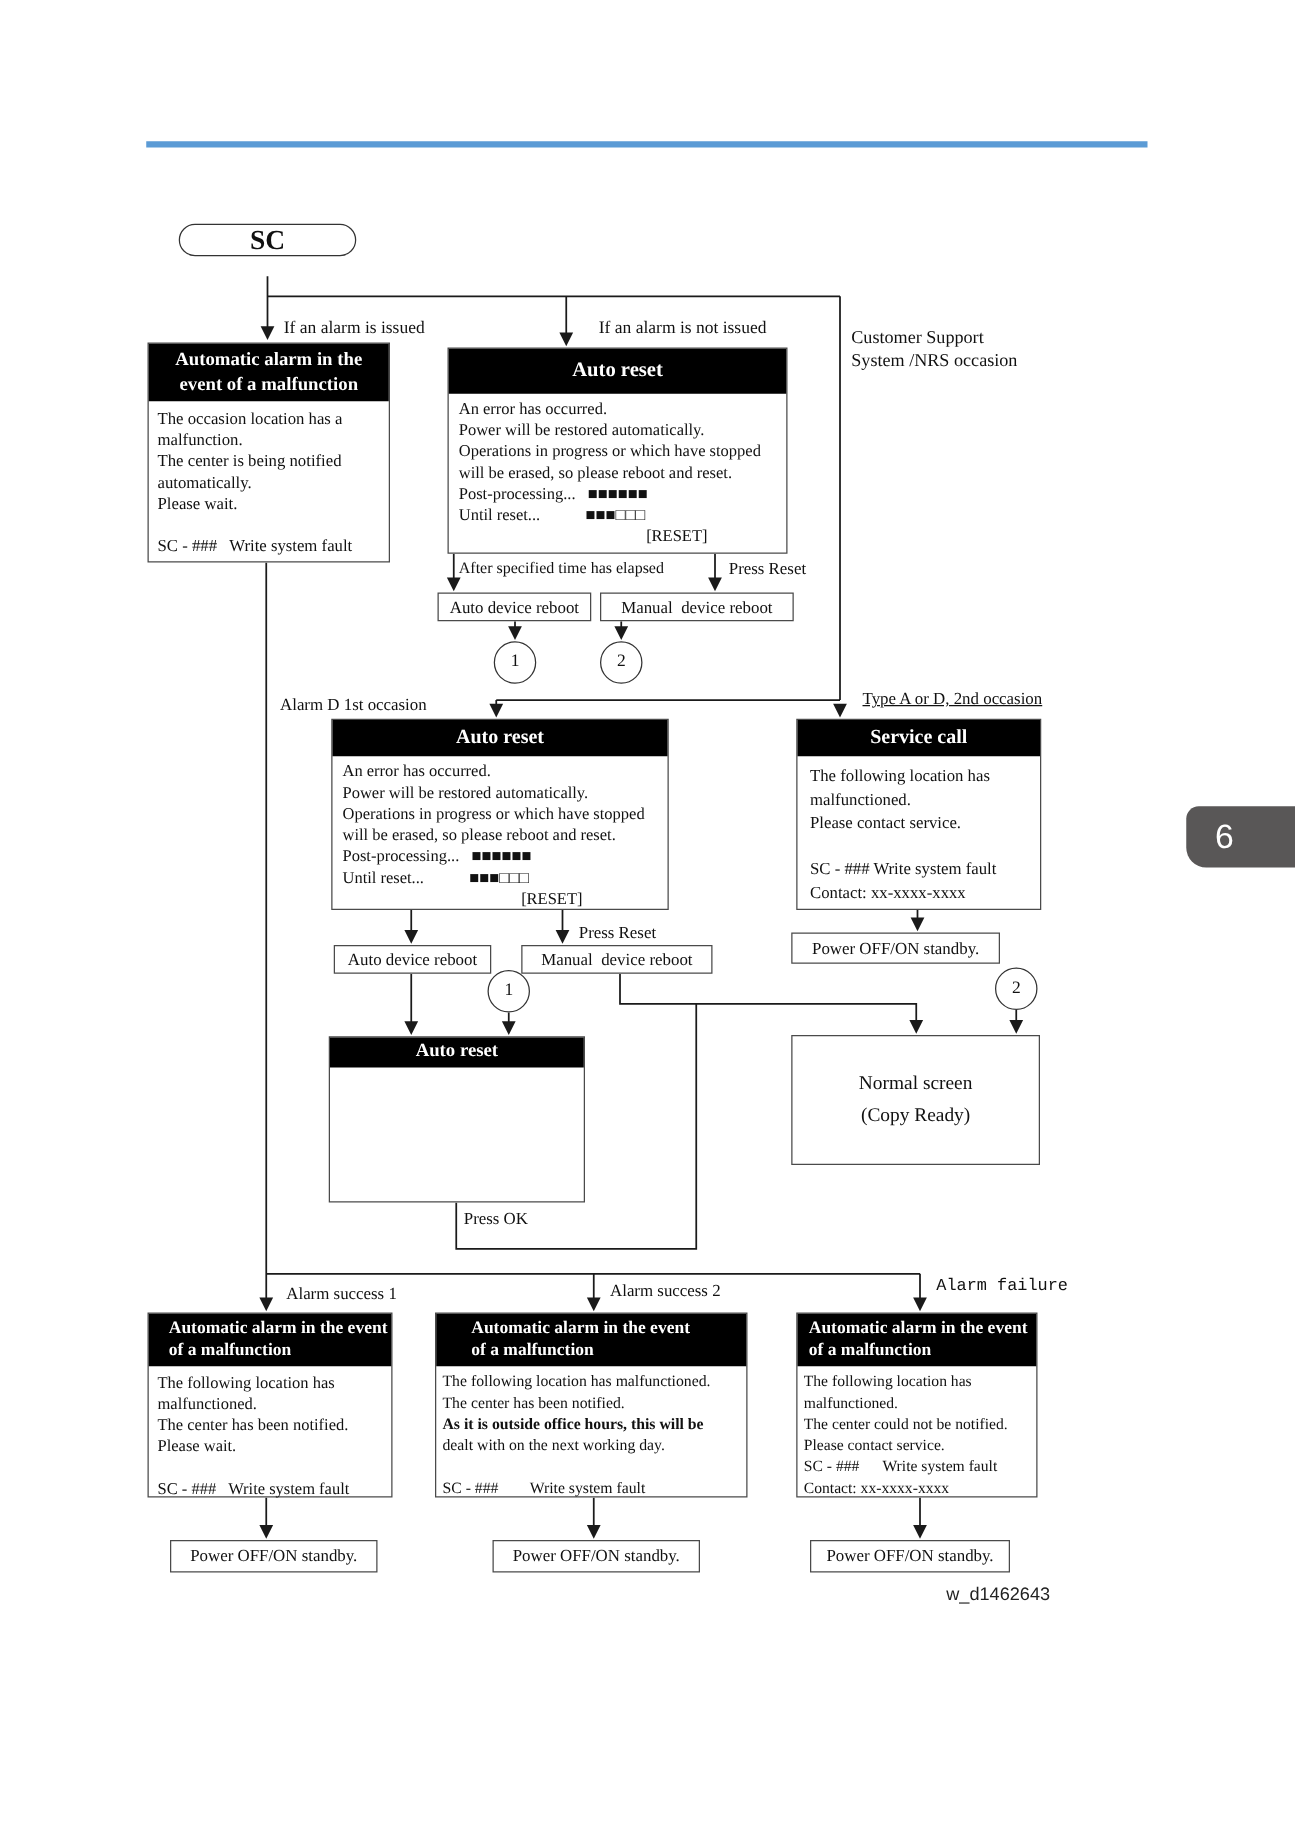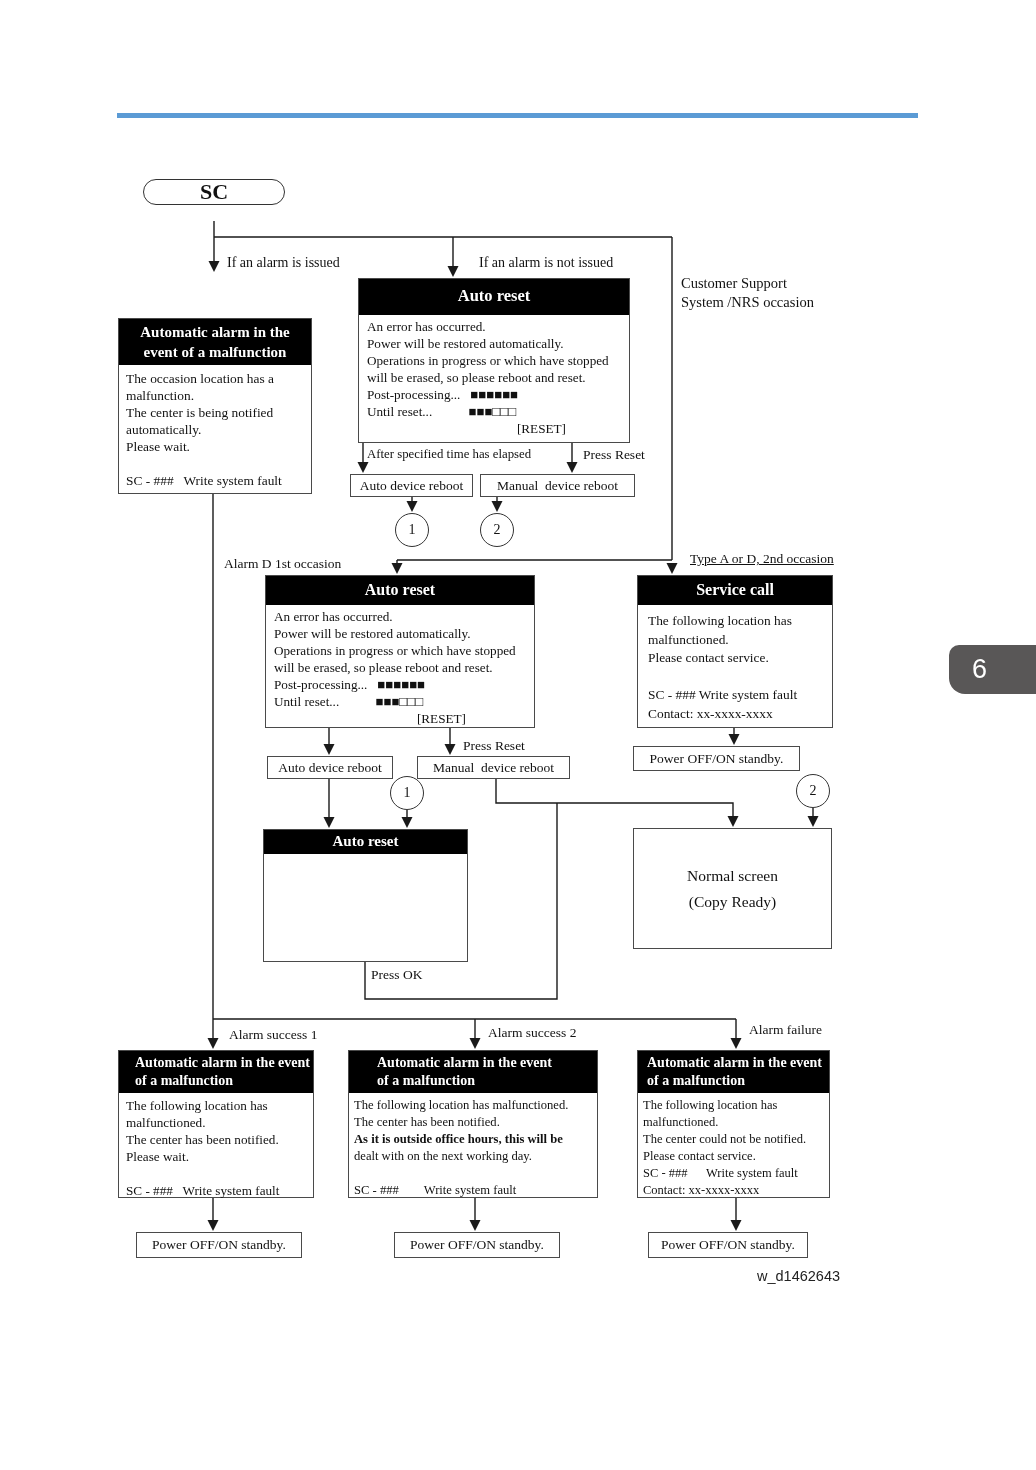--- a/index.html
+++ b/index.html
@@ -14,21 +14,21 @@
   .box{position:absolute;border:1px solid #4a4a4a;background:#fff;box-sizing:border-box;}
   .box-header{background:#000;color:#fff;font-weight:bold;box-sizing:border-box;}
   .hdr-center{text-align:center;}
   .body{box-sizing:border-box;color:#111;}
   .line{white-space:pre-wrap;}
   .small-box{position:absolute;border:1px solid #4a4a4a;background:#fff;box-sizing:border-box;
        display:flex;align-items:center;justify-content:center;font-size:13.5px;white-space:pre-wrap;}
   .circle{position:absolute;width:34px;height:34px;border:1.3px solid #333;border-radius:50%;
        background:#fff;display:flex;align-items:center;justify-content:center;font-size:14px;box-sizing:border-box;}
   .edge-label{position:absolute;font-size:13.5px;white-space:nowrap;color:#111;}
-  .note{position:absolute;font-size:14.5px;line-height:19px;color:#111;margin-top:13px;}
+  .note{position:absolute;font-size:14.5px;line-height:19px;color:#111;}
   .center-col{display:flex;flex-direction:column;align-items:center;justify-content:center;
        font-size:15.5px;line-height:26px;}
   svg.wires{position:absolute;left:0;top:0;pointer-events:none;}
   .key-line{text-align:right;}
   .watermark{position:absolute;font-family:"Liberation Sans",sans-serif;font-size:14.5px;color:#222;}
 </style>
 </head>
 <body>
 
 <div class="canvas">
@@ -83,29 +83,29 @@
   <div class="edge-label" style="left:227px;top:255px;font-size:14px;">If an alarm is issued</div>
   <div class="edge-label" style="left:479px;top:255px;font-size:14px;">If an alarm is not issued</div>
   <div class="edge-label" style="left:367px;top:447px;font-size:12.8px;">After specified time has elapsed</div>
   <div class="edge-label" style="left:583px;top:447px;">Press Reset</div>
   <div class="edge-label" style="left:224px;top:556px;">Alarm D 1st occasion</div>
   <div class="edge-label" style="left:690px;top:551px;text-decoration:underline;">Type A or D, 2nd occasion</div>
   <div class="edge-label" style="left:463px;top:738px;">Press Reset</div>
   <div class="edge-label" style="left:371px;top:967px;">Press OK</div>
   <div class="edge-label" style="left:229px;top:1027px;">Alarm success 1</div>
   <div class="edge-label" style="left:488px;top:1025px;">Alarm success 2</div>
-  <div class="edge-label" style="left:749px;top:1022px;">Alarm failure</div>
+  <div class="edge-label" style="left:749px;top:1022px;font-family:Liberation Mono, monospace;">Alarm failure</div>
 
   <div class="note" style="left:681px;top:261px;">
 
   <div>Customer Support</div>
       <div>System /NRS occasion</div>
     </div>
 
-  <div class="box" style="left:118px;top:274px;width:194px;height:176px;margin-top:44px;">
+  <div class="box" style="left:118px;top:274px;width:194px;height:176px;">
     <div class="box-header hdr-center" style="height:46px;font-size:15px;line-height:20px;padding-top:3px;">
 
     <div>Automatic alarm in the</div>
         <div>event of a malfunction</div>
       </div>
     <div class="body" style="padding:5px 7px;font-size:13.4px;line-height:17px;">
       <div>
 
       <div class="line" style="min-height:17px;">The occasion location has a</div>
           <div class="line" style="min-height:17px;">malfunction.</div>
@@ -176,21 +176,21 @@
   <div class="small-box" style="left:267px;top:756px;width:126px;height:23px;">Auto device reboot</div>
   <div class="small-box" style="left:417px;top:756px;width:153px;height:23px;">Manual  device reboot</div>
 
   <div class="circle" style="left:390px;top:776px;">1</div>
   <div class="circle" style="left:796px;top:774px;">2</div>
 
   <div class="box" style="left:263px;top:829px;width:205px;height:133px;">
     <div class="box-header hdr-center" style="height:24px;font-size:15px;line-height:22px;">Auto reset</div>
   </div>
 
-  <div class="box center-col" style="left:633px;top:828px;width:199px;height:121px;">
+  <div class="box center-col" style="left:633px;top:828px;width:199px;height:104px;">
 
   <div>Normal screen</div>
       <div>(Copy Ready)</div>
     </div>
 
   <div class="box" style="left:118px;top:1050px;width:196px;height:148px;">
     <div class="box-header" style="height:42px;font-size:14px;line-height:18px;padding:3px 0 0 16px;">
 
     <div>Automatic alarm in the event</div>
         <div>of a malfunction</div>

